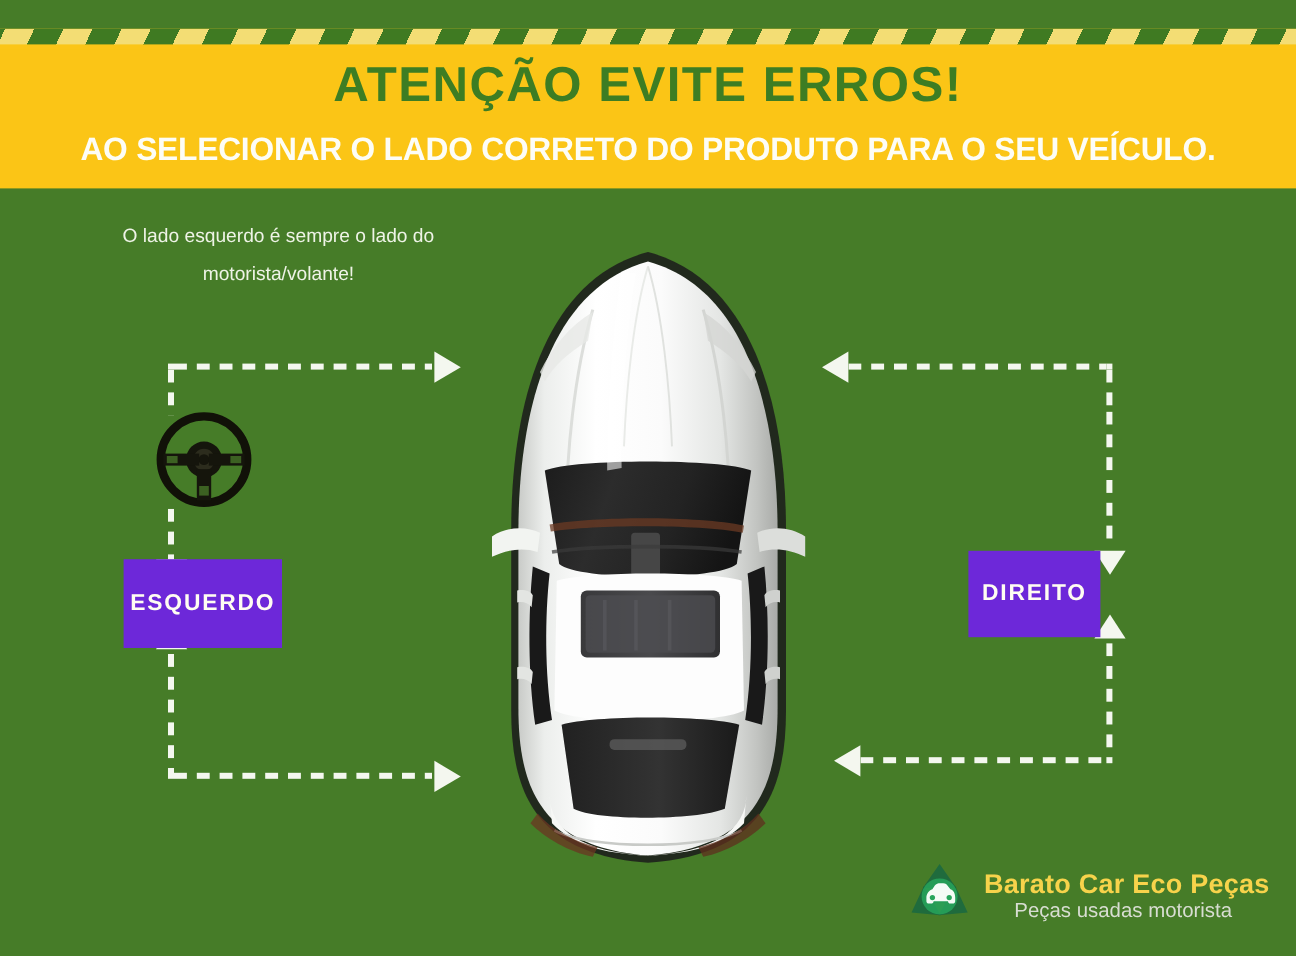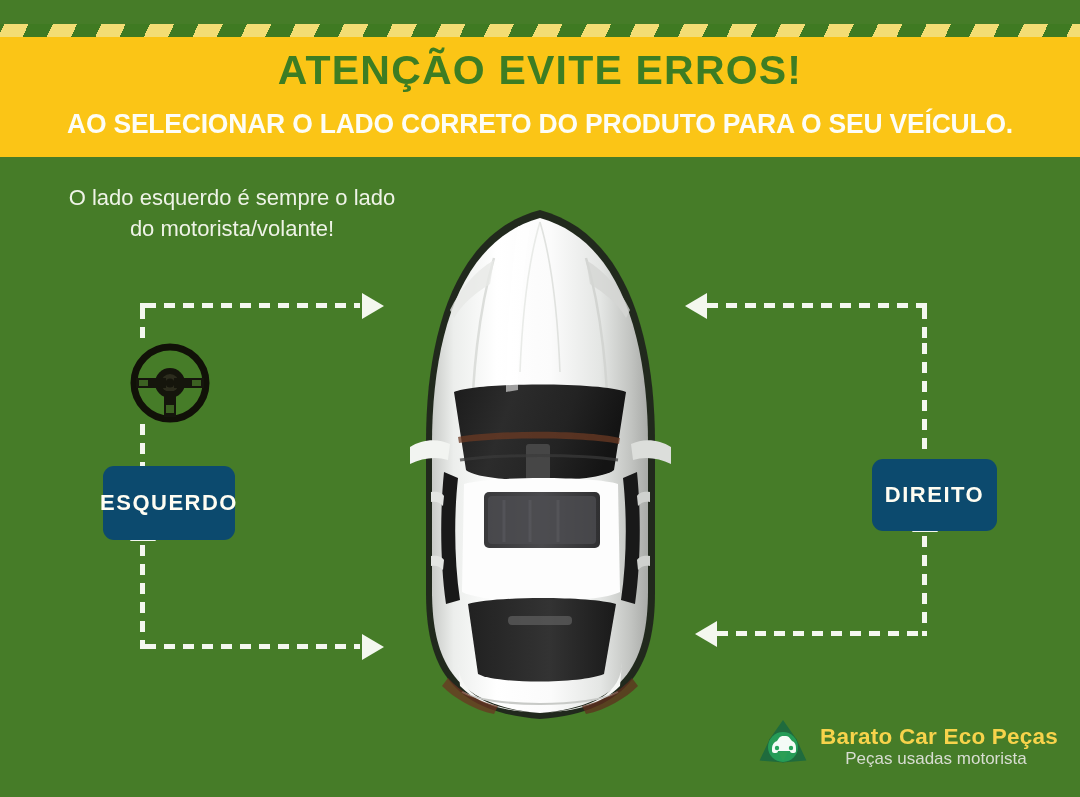--- a/index.html
+++ b/index.html
@@ -70,21 +70,21 @@
     line-height: 32px;
     letter-spacing: -0.2px;
     transform: scaleX(0.98);
     white-space: nowrap;
   }
 
   
   .caption {
     position: absolute;
     color: #eef3e6;
-    font-size: 22px;
+    font-size: 16px;
     line-height: 31px;
     text-align: center;
     font-weight: 500;
   }
   .caption-left  { left: 62px;  top: 182px; width: 340px; }
   .caption-right { left: 672px; top: 182px; width: 340px; }
 
   
   .dash-h {
     position: absolute;
@@ -126,33 +126,32 @@
   }
   .arrow-up {
     border-left: 13px solid transparent;
     border-right: 13px solid transparent;
     border-bottom: 20px solid #f4f7ef;
   }
 
   
   .side-box {
     position: absolute;
-    background: #0c4a6e;
+    background: #6d28d9;
     color: #fffdf2;
-    font-size: 22px;
+    font-size: 19px;
     font-weight: bold;
     letter-spacing: 1.5px;
     display: flex;
     align-items: center;
     justify-content: center;
     text-align: center;
-    border-radius: 11px;
   }
   .box-left  { left: 103px; top: 466px; width: 132px; height: 74px; }
-  .box-right { left: 872px; top: 459px; width: 125px; height: 72px; }
+  .box-right { left: 807px; top: 459px; width: 110px; height: 72px; }
 
   
   .wheel {
     position: absolute;
     left: 130px; top: 343px;
     width: 80px; height: 80px;
   }
 
   
   .car-wrap {

